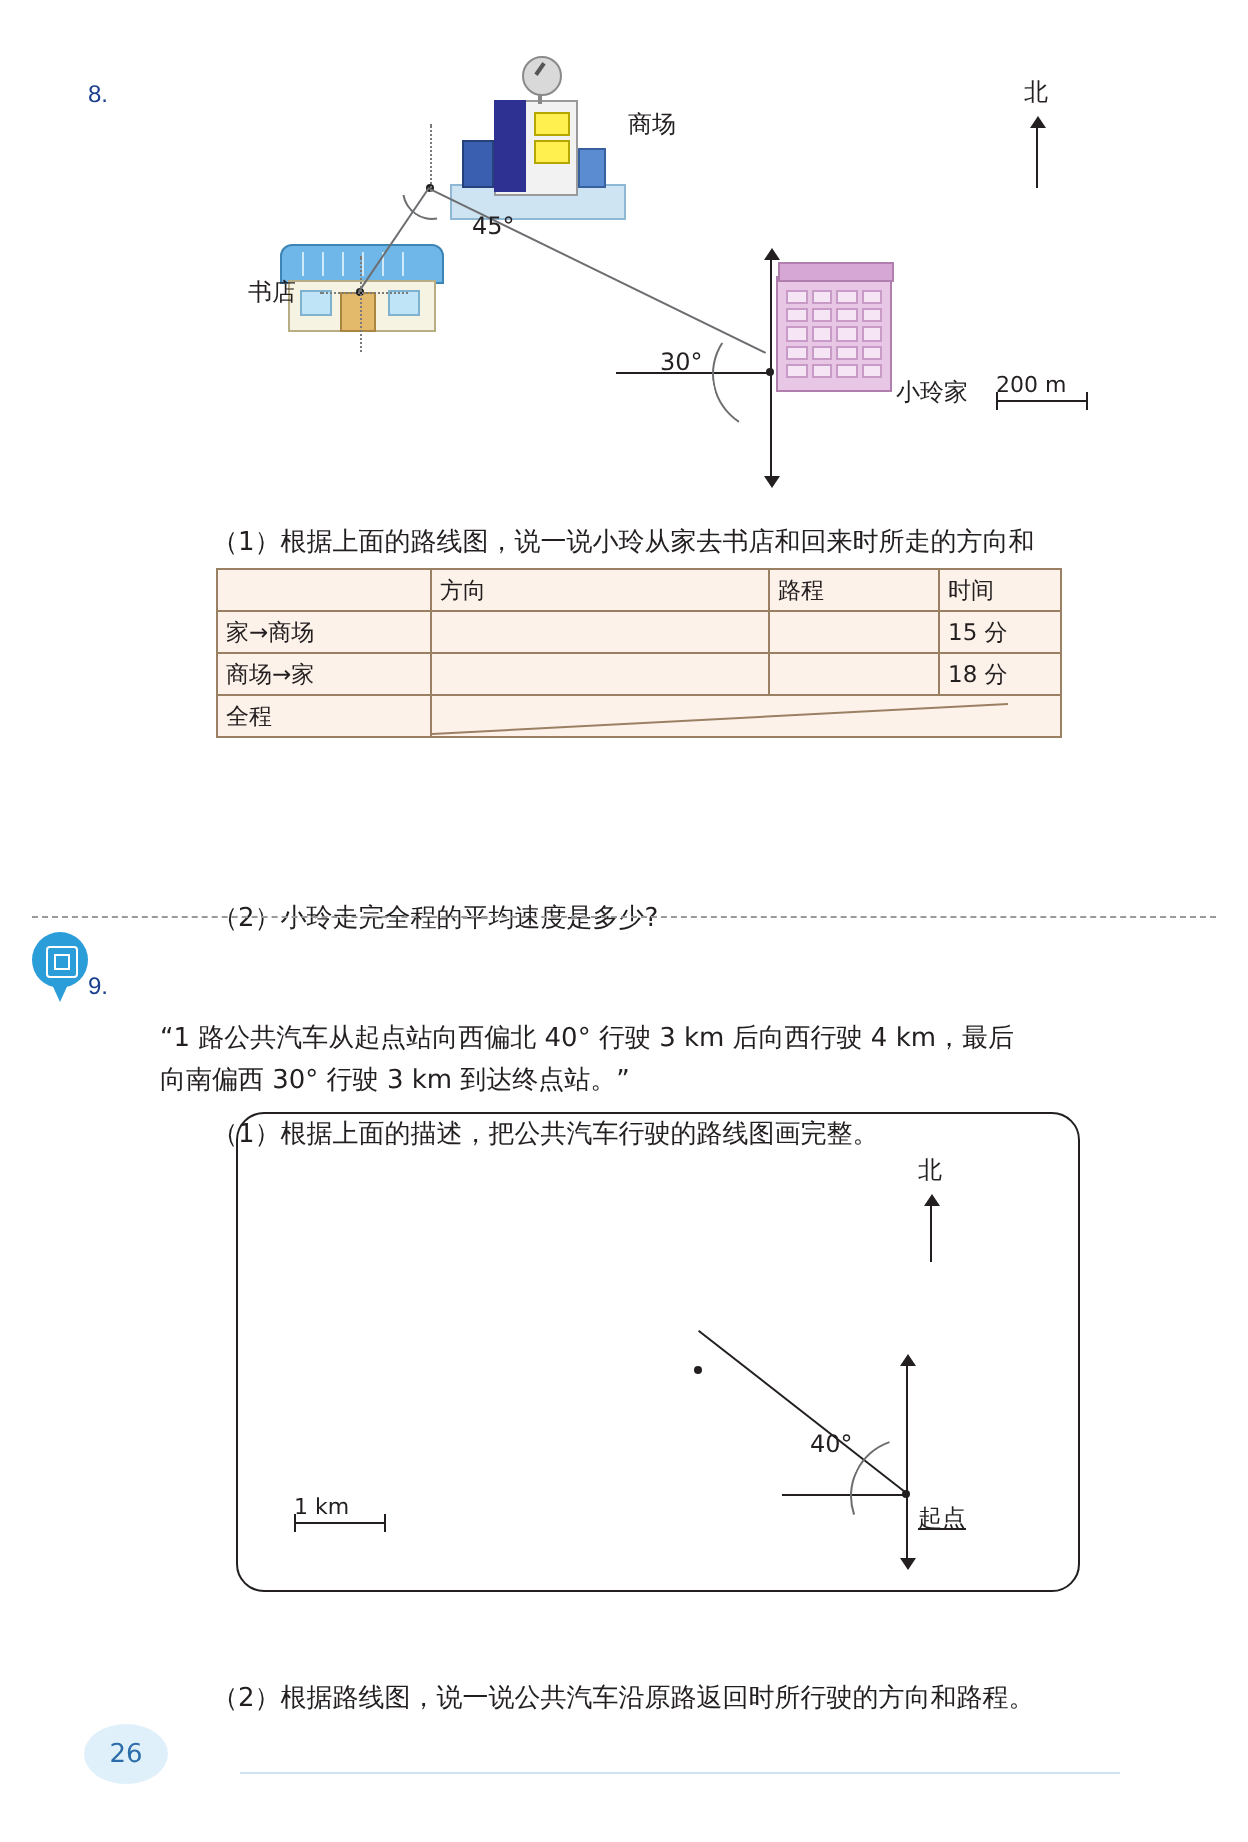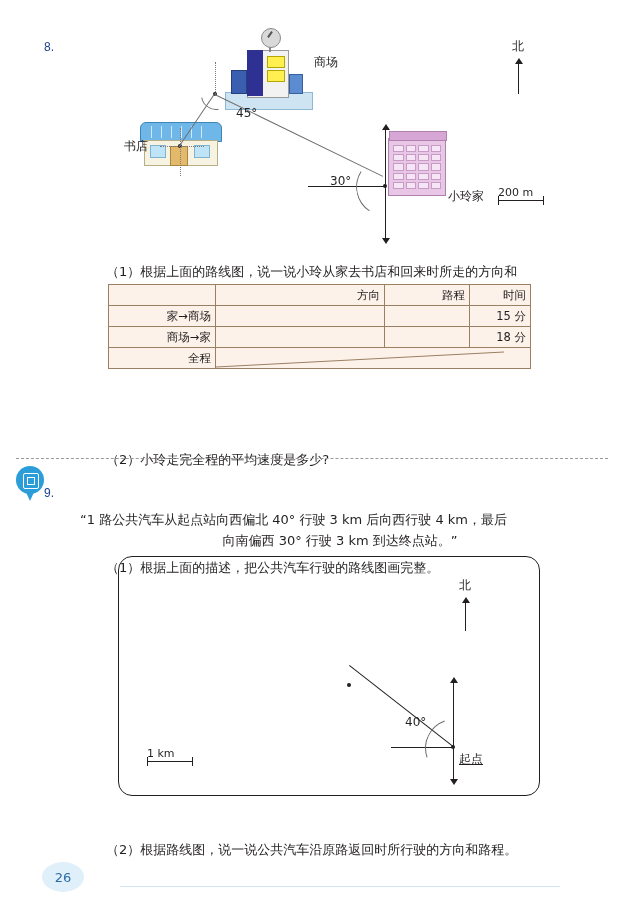--- a/index.html
+++ b/index.html
@@ -84,21 +84,21 @@
   table.t8 {
     position:absolute; left:108px; top:284px;
     border-collapse:collapse;
     font-family:"DejaVu Sans", sans-serif;
     font-size:11.5px;
     background:#fdf2e9;
   }
   table.t8 td, table.t8 th {
     border:1px solid #9b7f63;
     height:20px;
-    text-align:right;
+    text-align:left;
     font-weight:normal;
     padding:0 4px;
   }
   .c1 { width:98px; }
   .c2 { width:160px; }
   .c3 { width:76px; }
   .c4 { width:52px; }
   .diag { position:absolute; left:0; top:0; }
 
   
@@ -266,21 +266,21 @@
     <div class="bubble-body"></div>
     <div class="bubble-tail"></div>
     <div class="bubble-glyph"></div>
   </div>
 
   <div class="qnum" style="left:44px; top:486px;">9.</div>
 
   <div class="txt zh" style="left:80px; top:482px; width:520px;">
     <span>“1 路公共汽车从起点站向西偏北 40° 行驶 3 km 后向西行驶 4 km，最后</span>
   </div>
-  <div class="txt zh" style="left:80px; top:503px; width:520px;text-align:center;">
+  <div class="txt zh" style="left:80px; top:503px; width:520px;">
     <span>向南偏西 30° 行驶 3 km 到达终点站。”</span>
   </div>
 
   <div class="txt zh" style="left:106px; top:530px;">
     <span>（1）</span><span>根据上面的描述，把公共汽车行驶的路线图画完整。</span>
   </div>
 
   <div class="box9">
 
     <div class="compass-label" style="left:340px; top:20px;">北</div>

